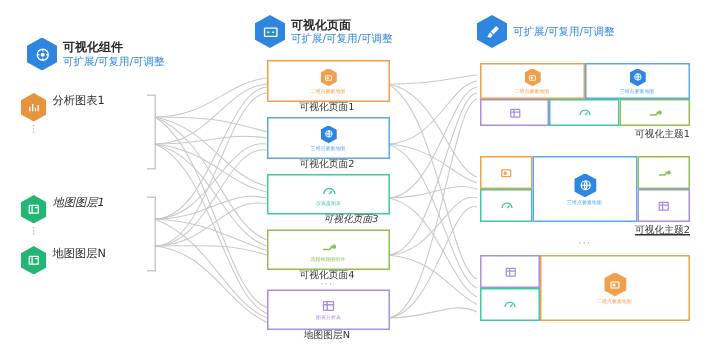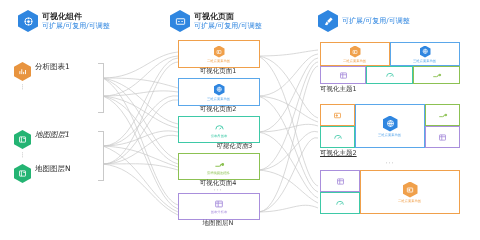--- a/index.html
+++ b/index.html
@@ -43,21 +43,21 @@
   
   .pagecard{position:absolute;background:#fff;border:1px solid #ccc;
     display:flex;flex-direction:column;align-items:center;justify-content:center;gap:1px;}
   .pagecard .cardicon{display:flex;align-items:center;justify-content:center;}
   .pagecard .cardtxt{font-size:3.6px;transform:scale(.92);white-space:nowrap;}
   .pagelabel{position:absolute;font-size:6.5px;color:#333;text-align:center;white-space:nowrap;}
   .pagedots{position:absolute;font-size:6px;color:#9a9a9a;text-align:center;white-space:nowrap;letter-spacing:1px;}
   .cell{display:flex;flex-direction:column;align-items:center;justify-content:center;gap:1px;
     box-sizing:border-box;background:#fff;}
   .cell .cardtxt{font-size:3.6px;transform:scale(.92);white-space:nowrap;}
-  .themelabel{position:absolute;font-size:6.5px;color:#333;text-align:left;white-space:nowrap;}
+  .themelabel{position:absolute;font-size:6.5px;color:#333;text-align:right;white-space:nowrap;}
   .themedots{position:absolute;font-size:6px;color:#9a9a9a;text-align:center;white-space:nowrap;letter-spacing:1px;}
 
   .hexmini{position:relative;display:flex;align-items:center;justify-content:center;
     clip-path:polygon(50% 0%,100% 25%,100% 75%,50% 100%,0% 75%,0% 25%);color:#fff;}
 </style>
 </head>
 <body>
 
 <div id="stage">
 
@@ -103,21 +103,21 @@
       <path d="M258,170 C290,170 300,64 318,62"></path>
       <path d="M258,170 C290,170 300,126 318,132"></path>
       <path d="M258,170 C290,172 300,194 318,203"></path>
 
       <path d="M258,212 C290,212 300,70 318,66"></path>
       <path d="M258,212 C290,210 300,132 318,138"></path>
       <path d="M258,212 C290,212 300,200 318,208"></path>
     </g>
   </svg>
 
-  <div class="colhead" style="left:18px;top:10px;align-items:center;">
+  <div class="colhead" style="left:18px;top:25px;align-items:center;">
     <div class="hexicon">
       <svg width="11" height="11" viewBox="0 0 24 24" fill="none" stroke="#fff" stroke-width="2">
         <circle cx="12" cy="12" r="3" fill="#fff" stroke="none"></circle>
         <circle cx="12" cy="12" r="8"></circle>
         <path d="M12 4v3M12 17v3M4 12h3M17 12h3"></path>
       </svg>
     </div>
     <div class="headtxt">
       <div class="headtitle">可视化组件</div>
       <div class="headsub">可扩展/可复用/可调整</div>

